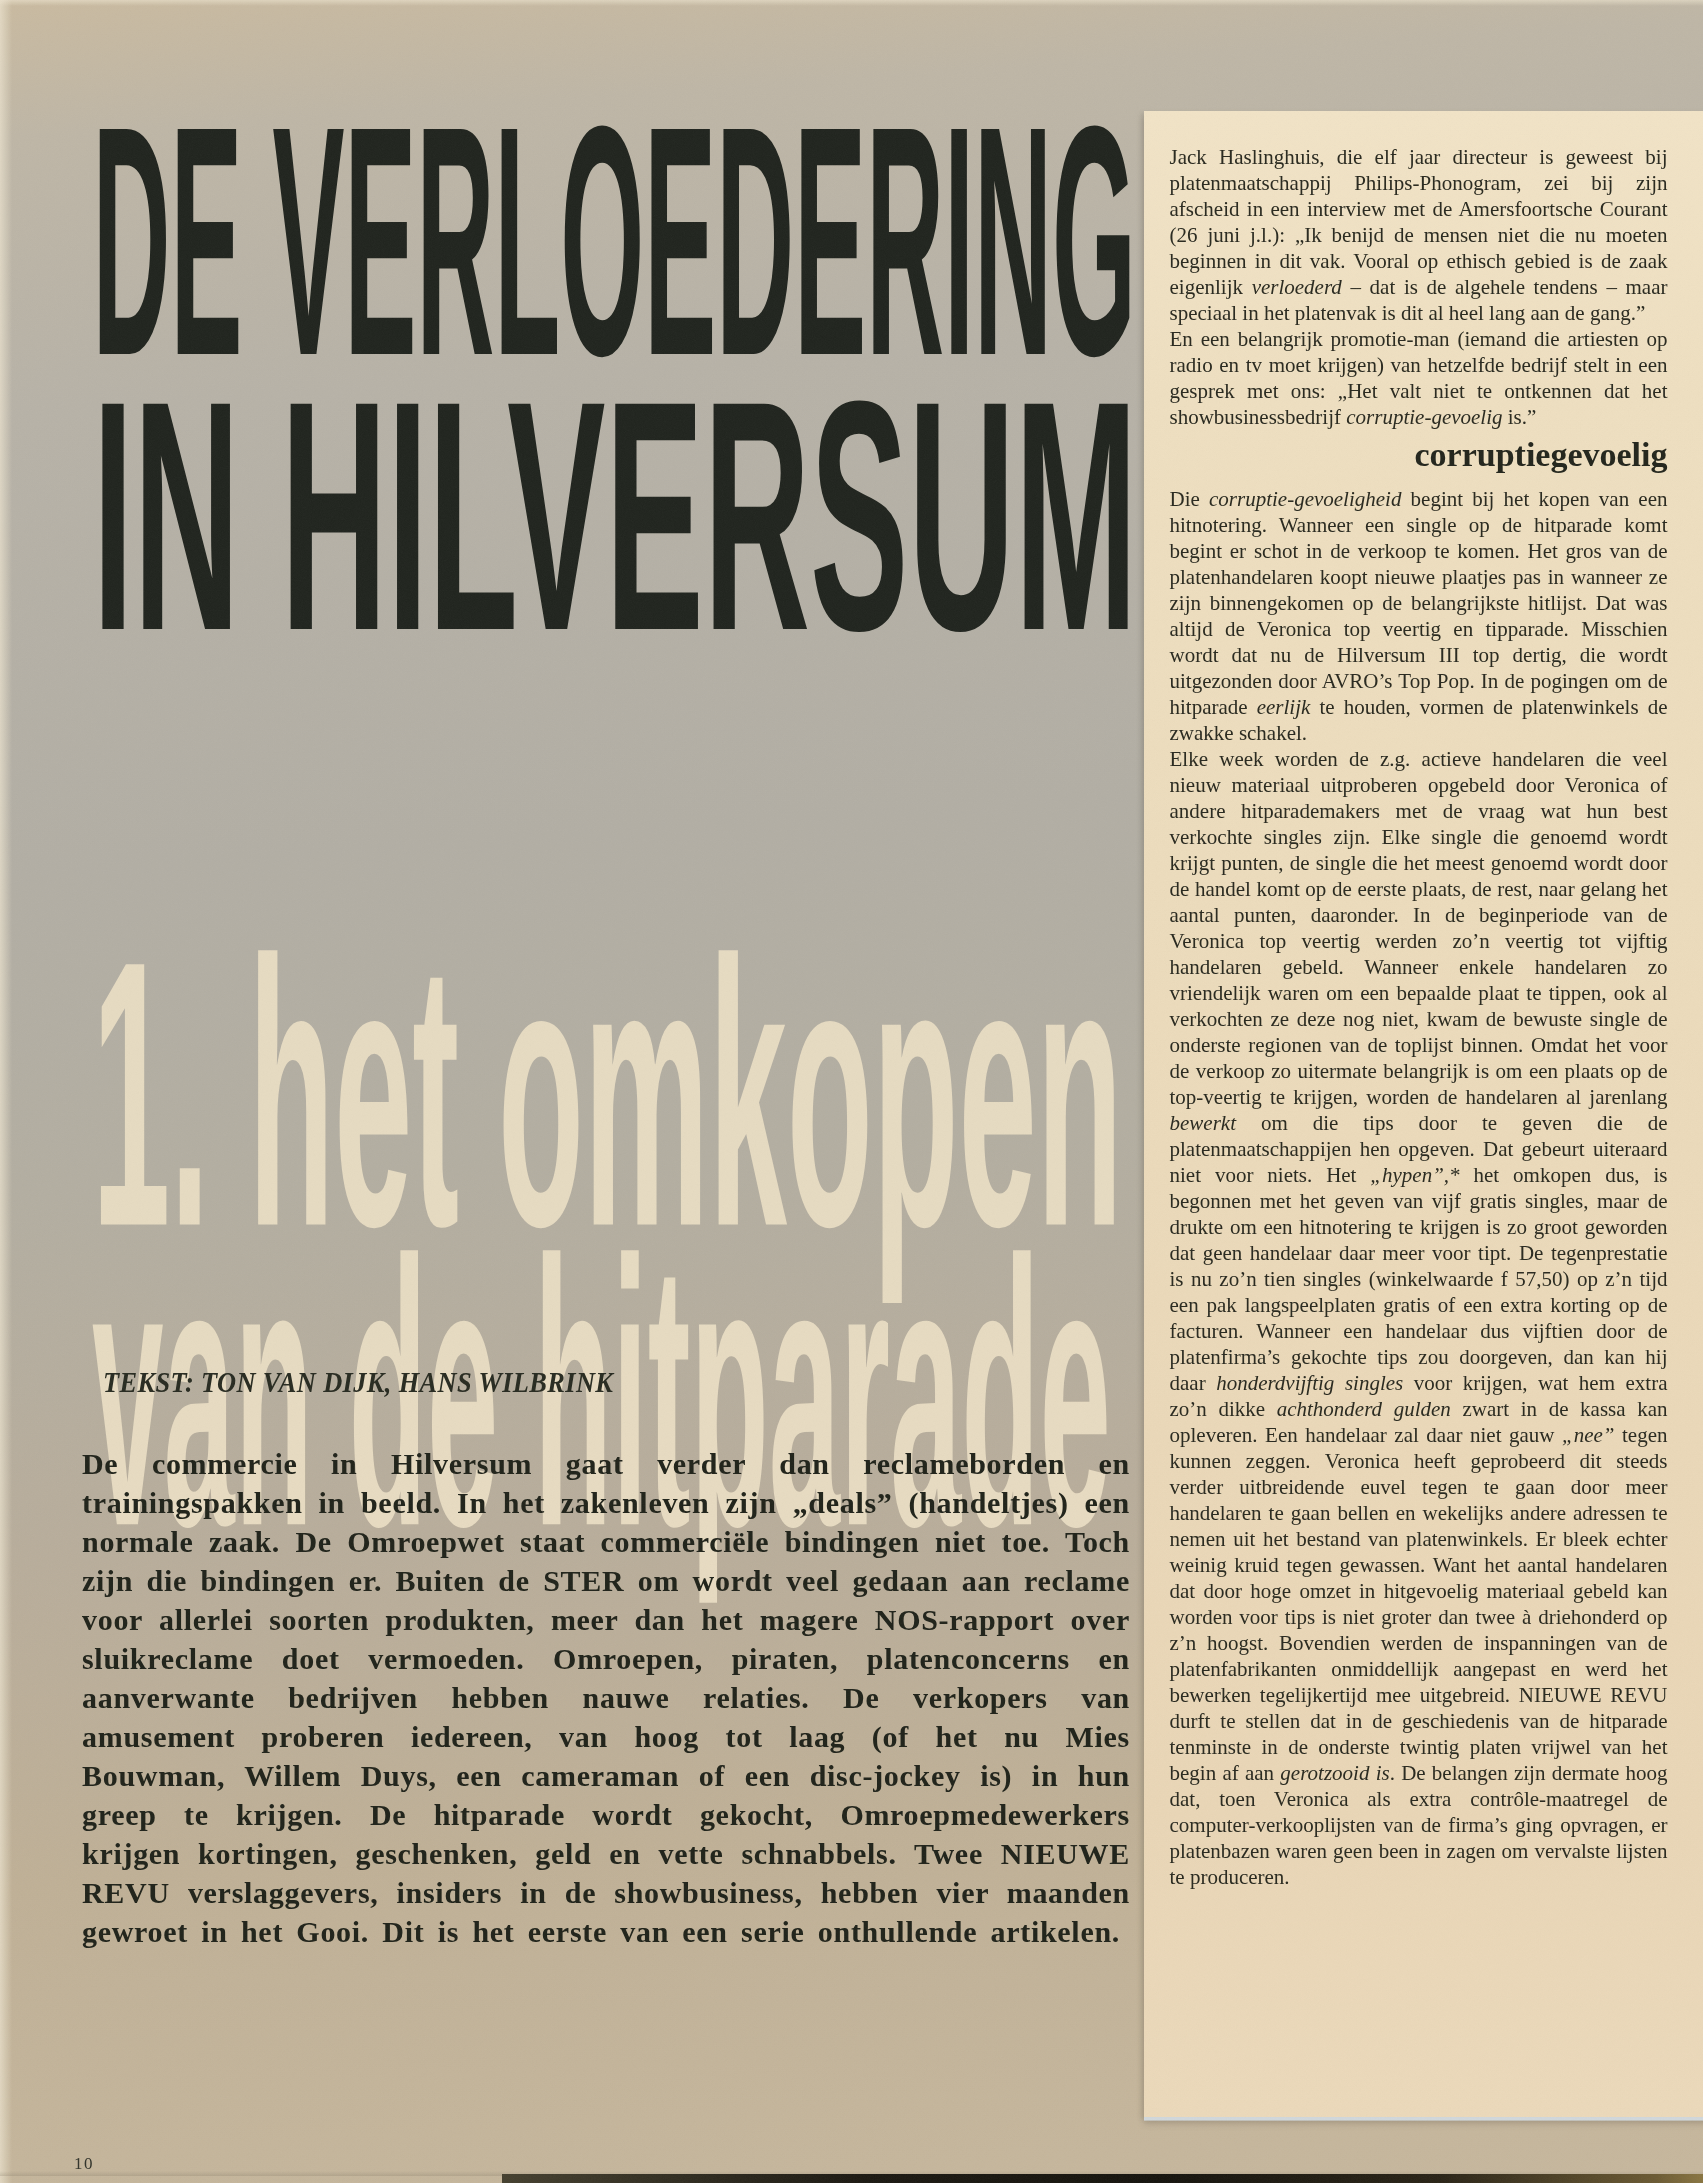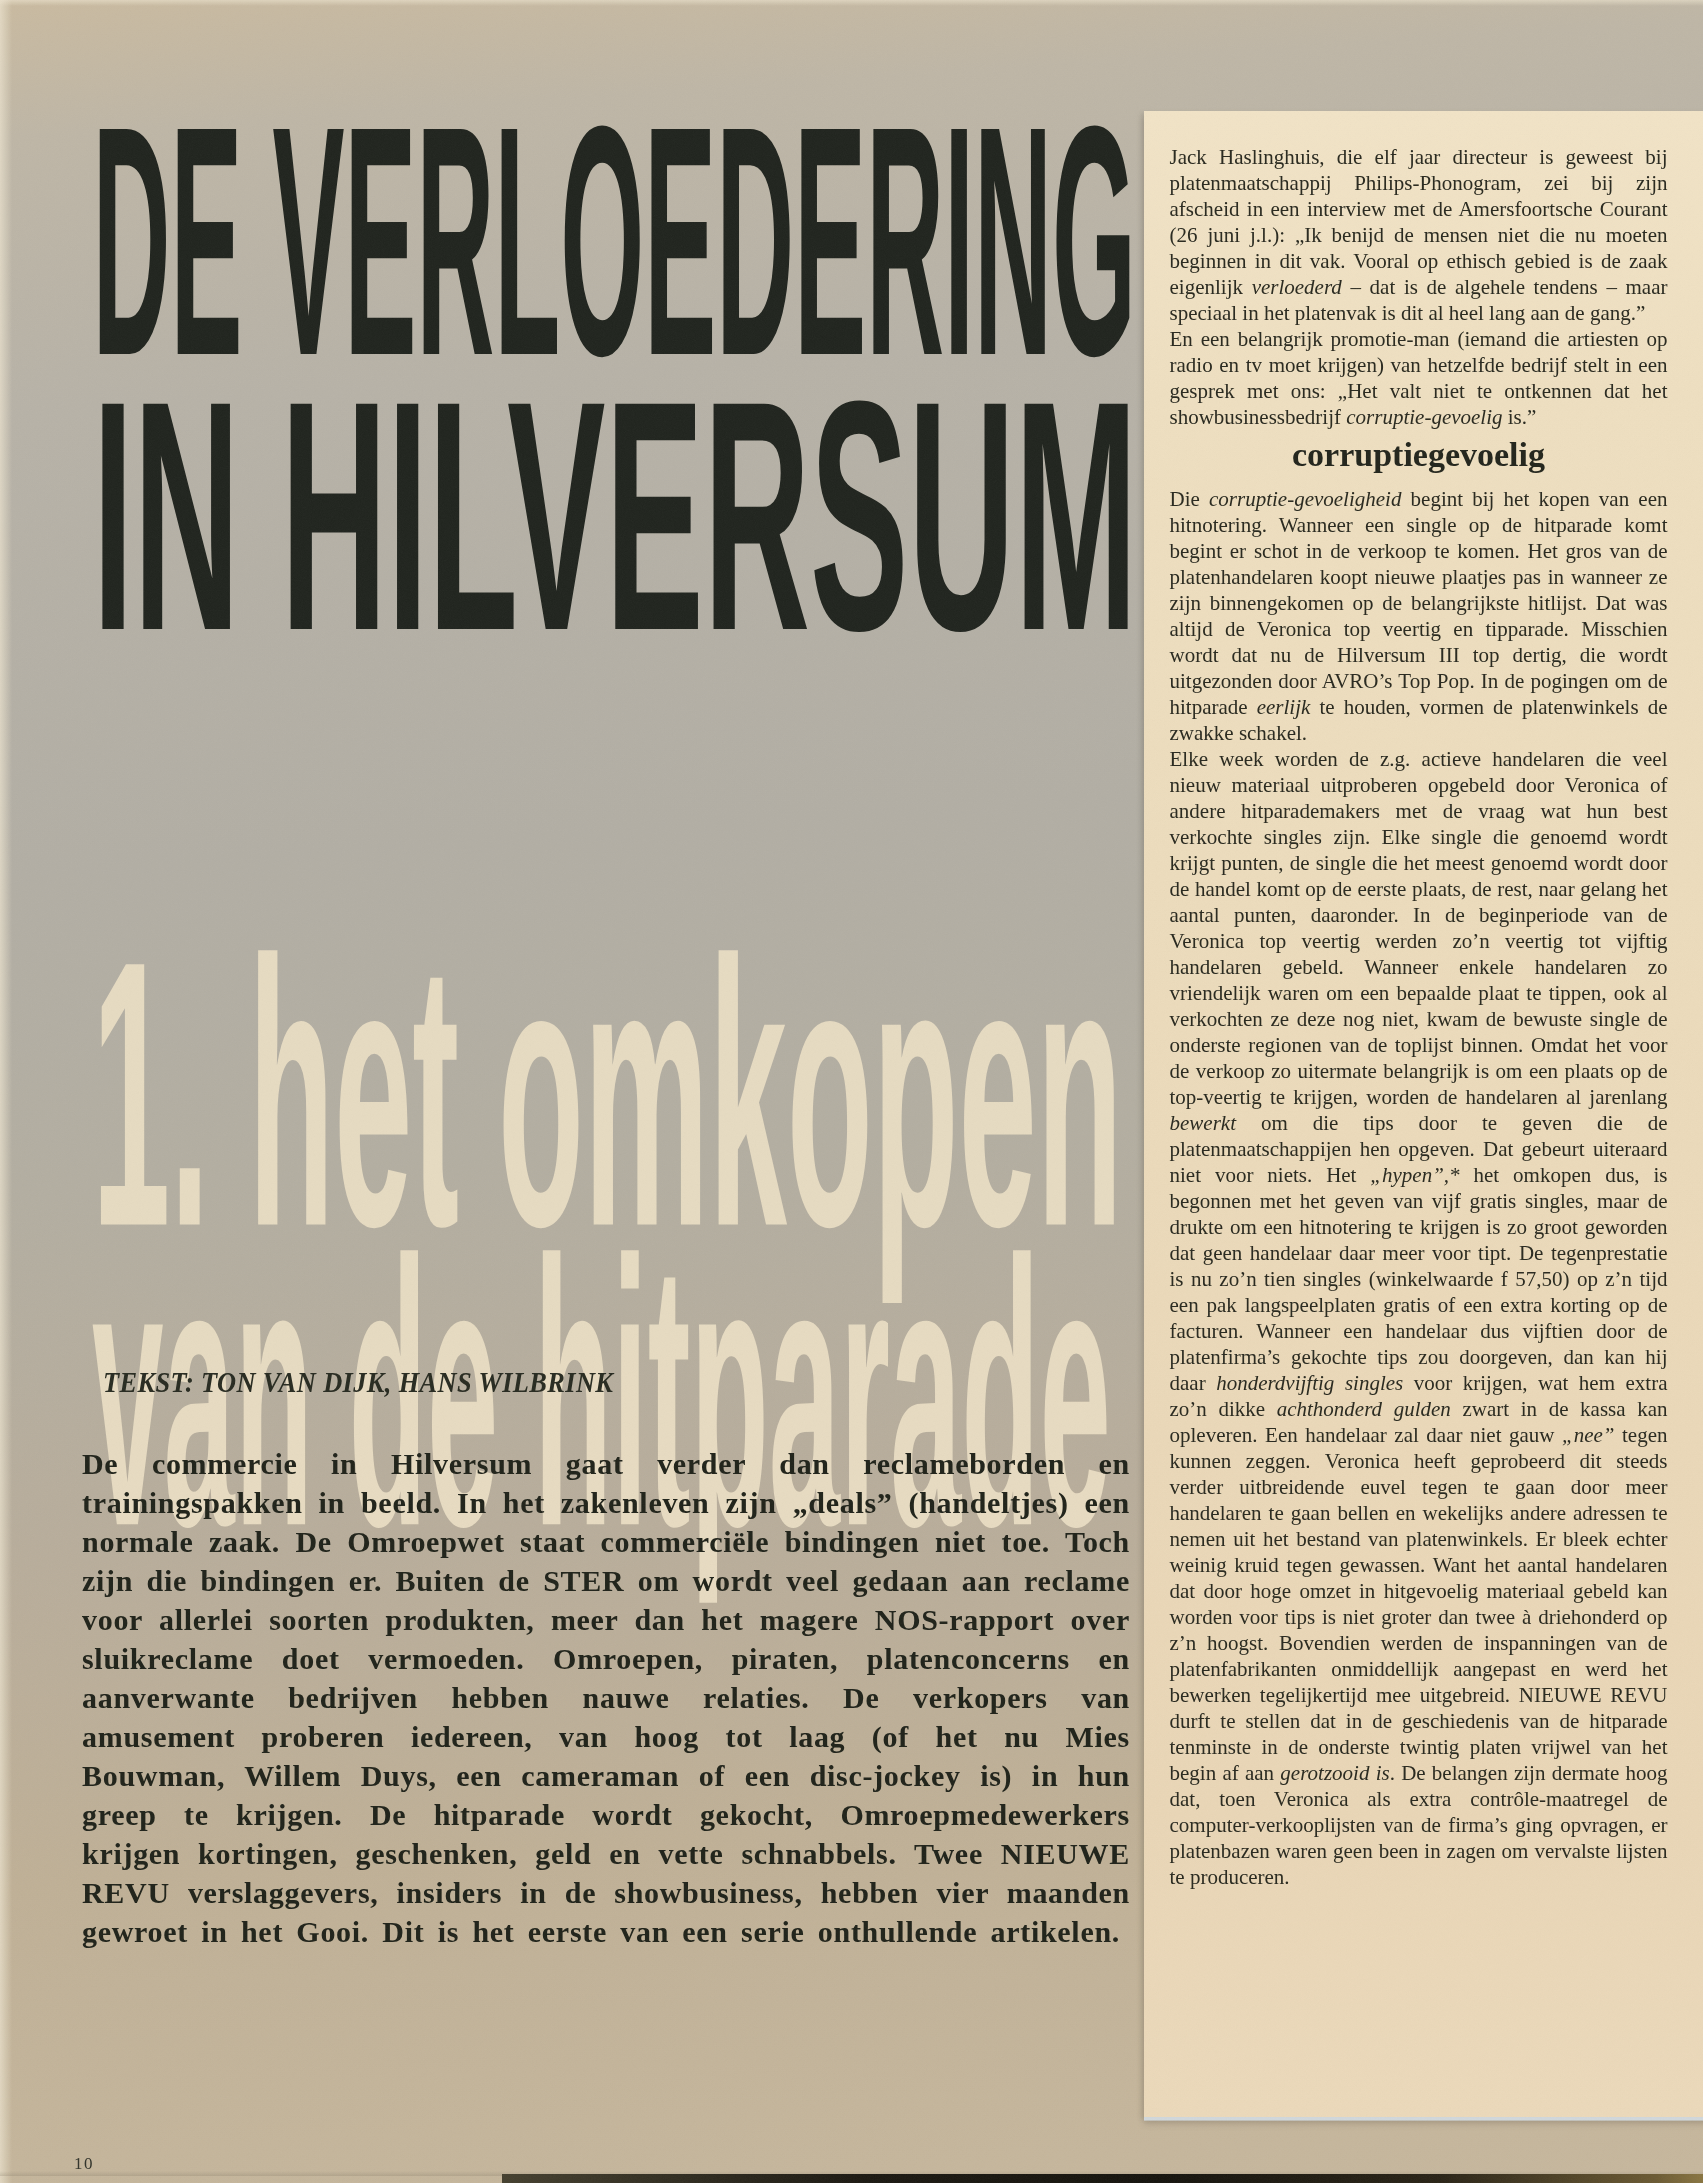--- a/index.html
+++ b/index.html
@@ -62,21 +62,21 @@
     position:absolute;left:25.5px;top:33px;width:498px;
     font-family:"Liberation Serif","DejaVu Serif",serif;
     font-size:21px;line-height:26px;color:#29291f;
     text-align:justify;
   }
   .rcol p{margin:0;}
   .rcol .it{font-style:italic;}
   .rcol h2{
     margin:7.3px 0 12.4px 0;
     font-size:34px;line-height:36px;font-weight:bold;color:#23251c;
-    letter-spacing:0;text-align:center;
+    letter-spacing:0;text-align:right;
   }
   .grain{position:absolute;left:0;top:0;width:100%;height:100%;pointer-events:none;}
 </style>
 </head>
 <body>
 
 <div class="page">
 
   <div class="edge-left"></div>
   <div class="edge-top"></div>

